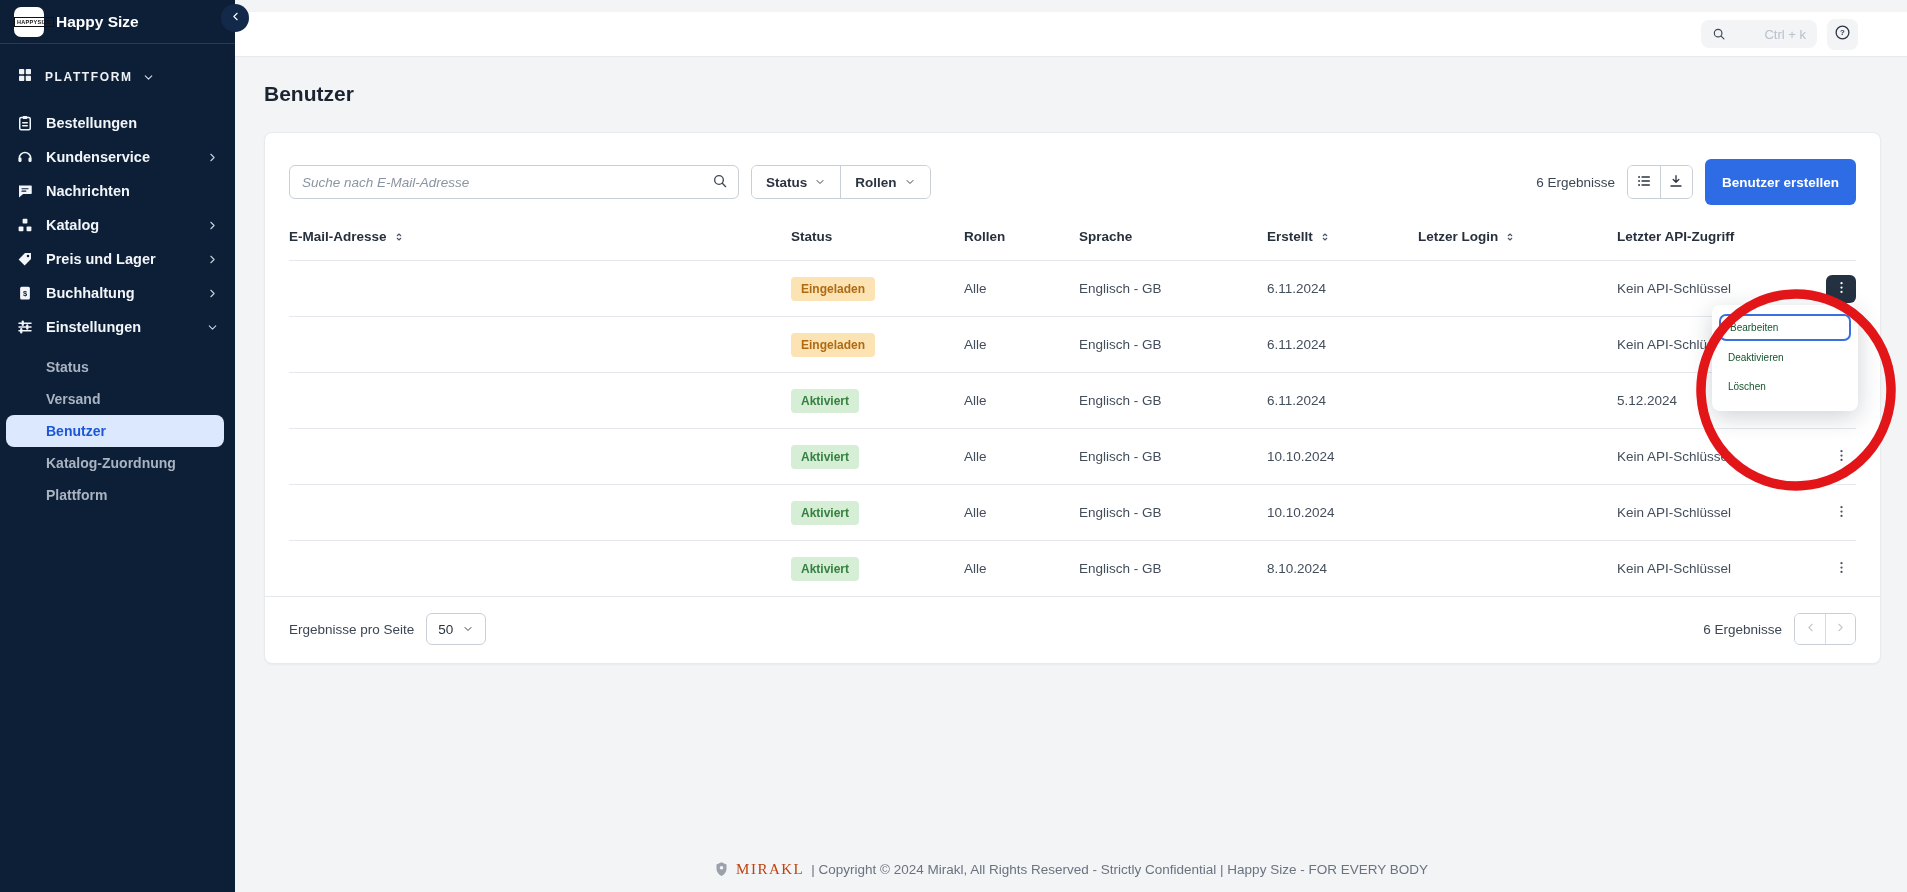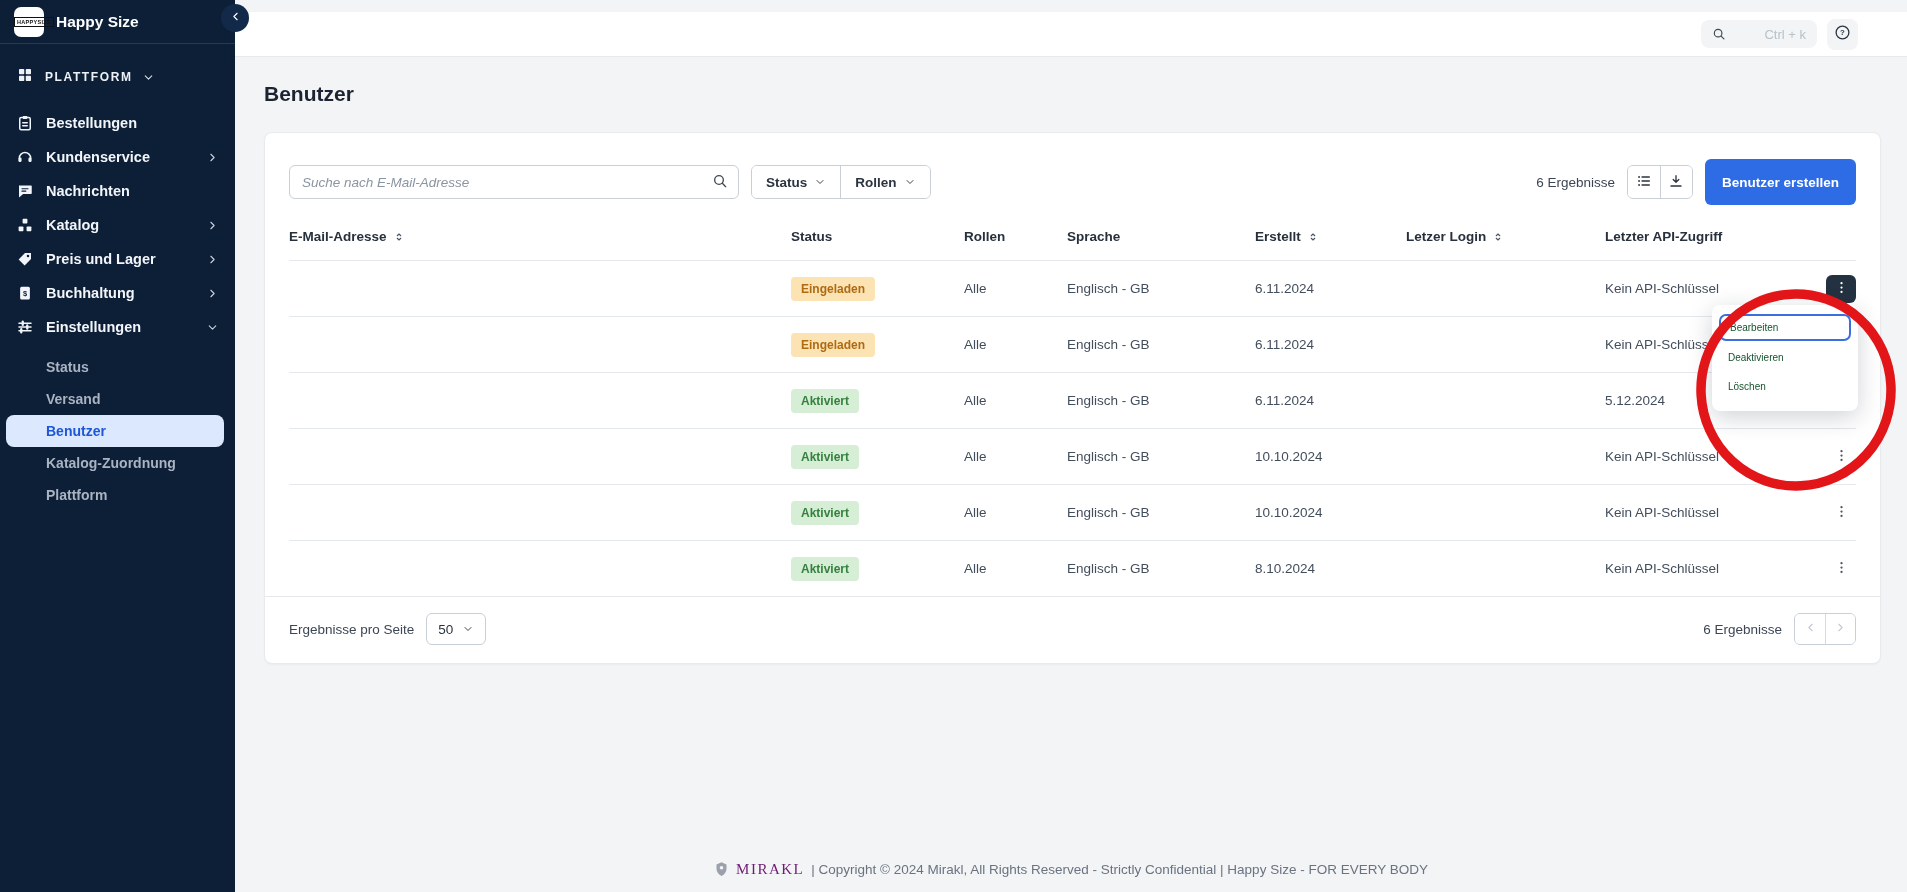--- a/index.html
+++ b/index.html
@@ -89,21 +89,21 @@
     font-family:"Liberation Sans", sans-serif; }
 
   
   .table { padding:0 24px; }
   .thead { display:flex; align-items:center; padding:24px 0 16px; }
   .th { font-size:13.5px; font-weight:700; color:#27303d; display:flex; align-items:center; gap:6px; }
   .sort { color:#4a5563; display:flex; }
   .sort svg { width:12px; height:12px; }
   .trow { display:flex; align-items:center; height:56px; border-top:1px solid #e5e8ed; }
   .td { font-size:13.5px; color:#434e5c; }
-  .c0 { width:502px; } .c1 { width:173px; } .c2 { width:103px; } .c3 { width:188px; }
+  .c0 { width:502px; } .c1 { width:173px; } .c2 { width:103px; } .c3 { width:188px;margin-left:12px; }
   .c4 { width:151px; } .c5 { width:199px; } .c6 { width:195px; }
   .c7 { flex:1; display:flex; justify-content:flex-end; }
   .badge { display:inline-block; font-size:12px; font-weight:700; border-radius:4px;
     padding:5px 10px; }
   .badge-invited { background:#fbe3b4; color:#b06a10; }
   .badge-active  { background:#d6edd6; color:#35813f; }
   .kebab { width:30px; height:28px; display:grid; place-items:center; border:none;
     background:transparent; color:#4a5563; cursor:pointer; border-radius:6px; }
   .kebab.dark { background:#243140; color:#fff; }
   .kebab svg { width:15px; height:15px; }
@@ -121,21 +121,21 @@
   .pager-btn + .pager-btn { border-left:1px solid #d6dbe1; }
   .pager-btn svg { width:13px; height:13px; }
   .footer-right { margin-left:auto; display:flex; align-items:center; gap:12px; }
 
   
   .page-footer { position:absolute; left:0; right:0; bottom:14px; display:flex;
     align-items:center; justify-content:center; gap:7px; color:#6a7380; font-size:13.5px; }
   .mirakl-shield { color:#9aa1ab; display:flex; }
   .mirakl-shield svg { width:15px; height:17px; }
   .mirakl-word { font-family:"Liberation Serif", serif; letter-spacing:1.5px;
-    color:#701a75; font-size:15px; }
+    color:#c2410c; font-size:15px; }
 
   
   .context-menu { position:absolute; left:1712px; top:305px; width:146px; background:#fff;
     border-radius:8px; box-shadow:0 6px 24px rgba(20,30,50,.2); padding:9px 0 10px; z-index:40; }
   .menu-item { font-size:10px; color:#14532d; padding:9px 16px; cursor:pointer; }
   .menu-item.focused { border:2px solid #3b6fe0; border-radius:7px; margin:0 7px 2px;
     padding:6px 9px; }
   .annotation { position:absolute; left:1694px; top:289px; width:204px; height:204px;
     z-index:50; pointer-events:none; }
 </style>

